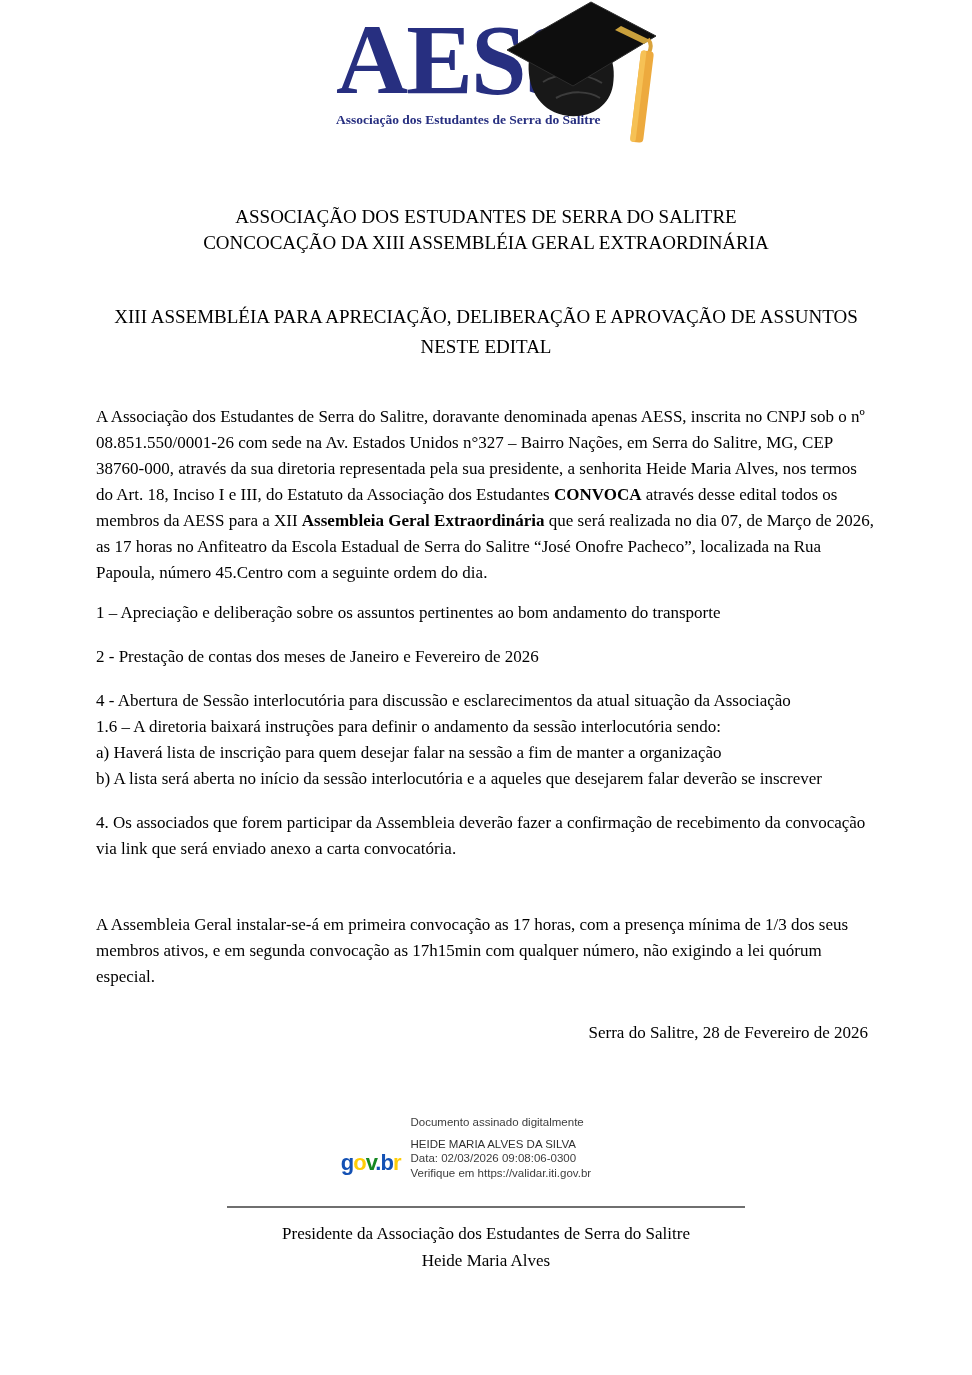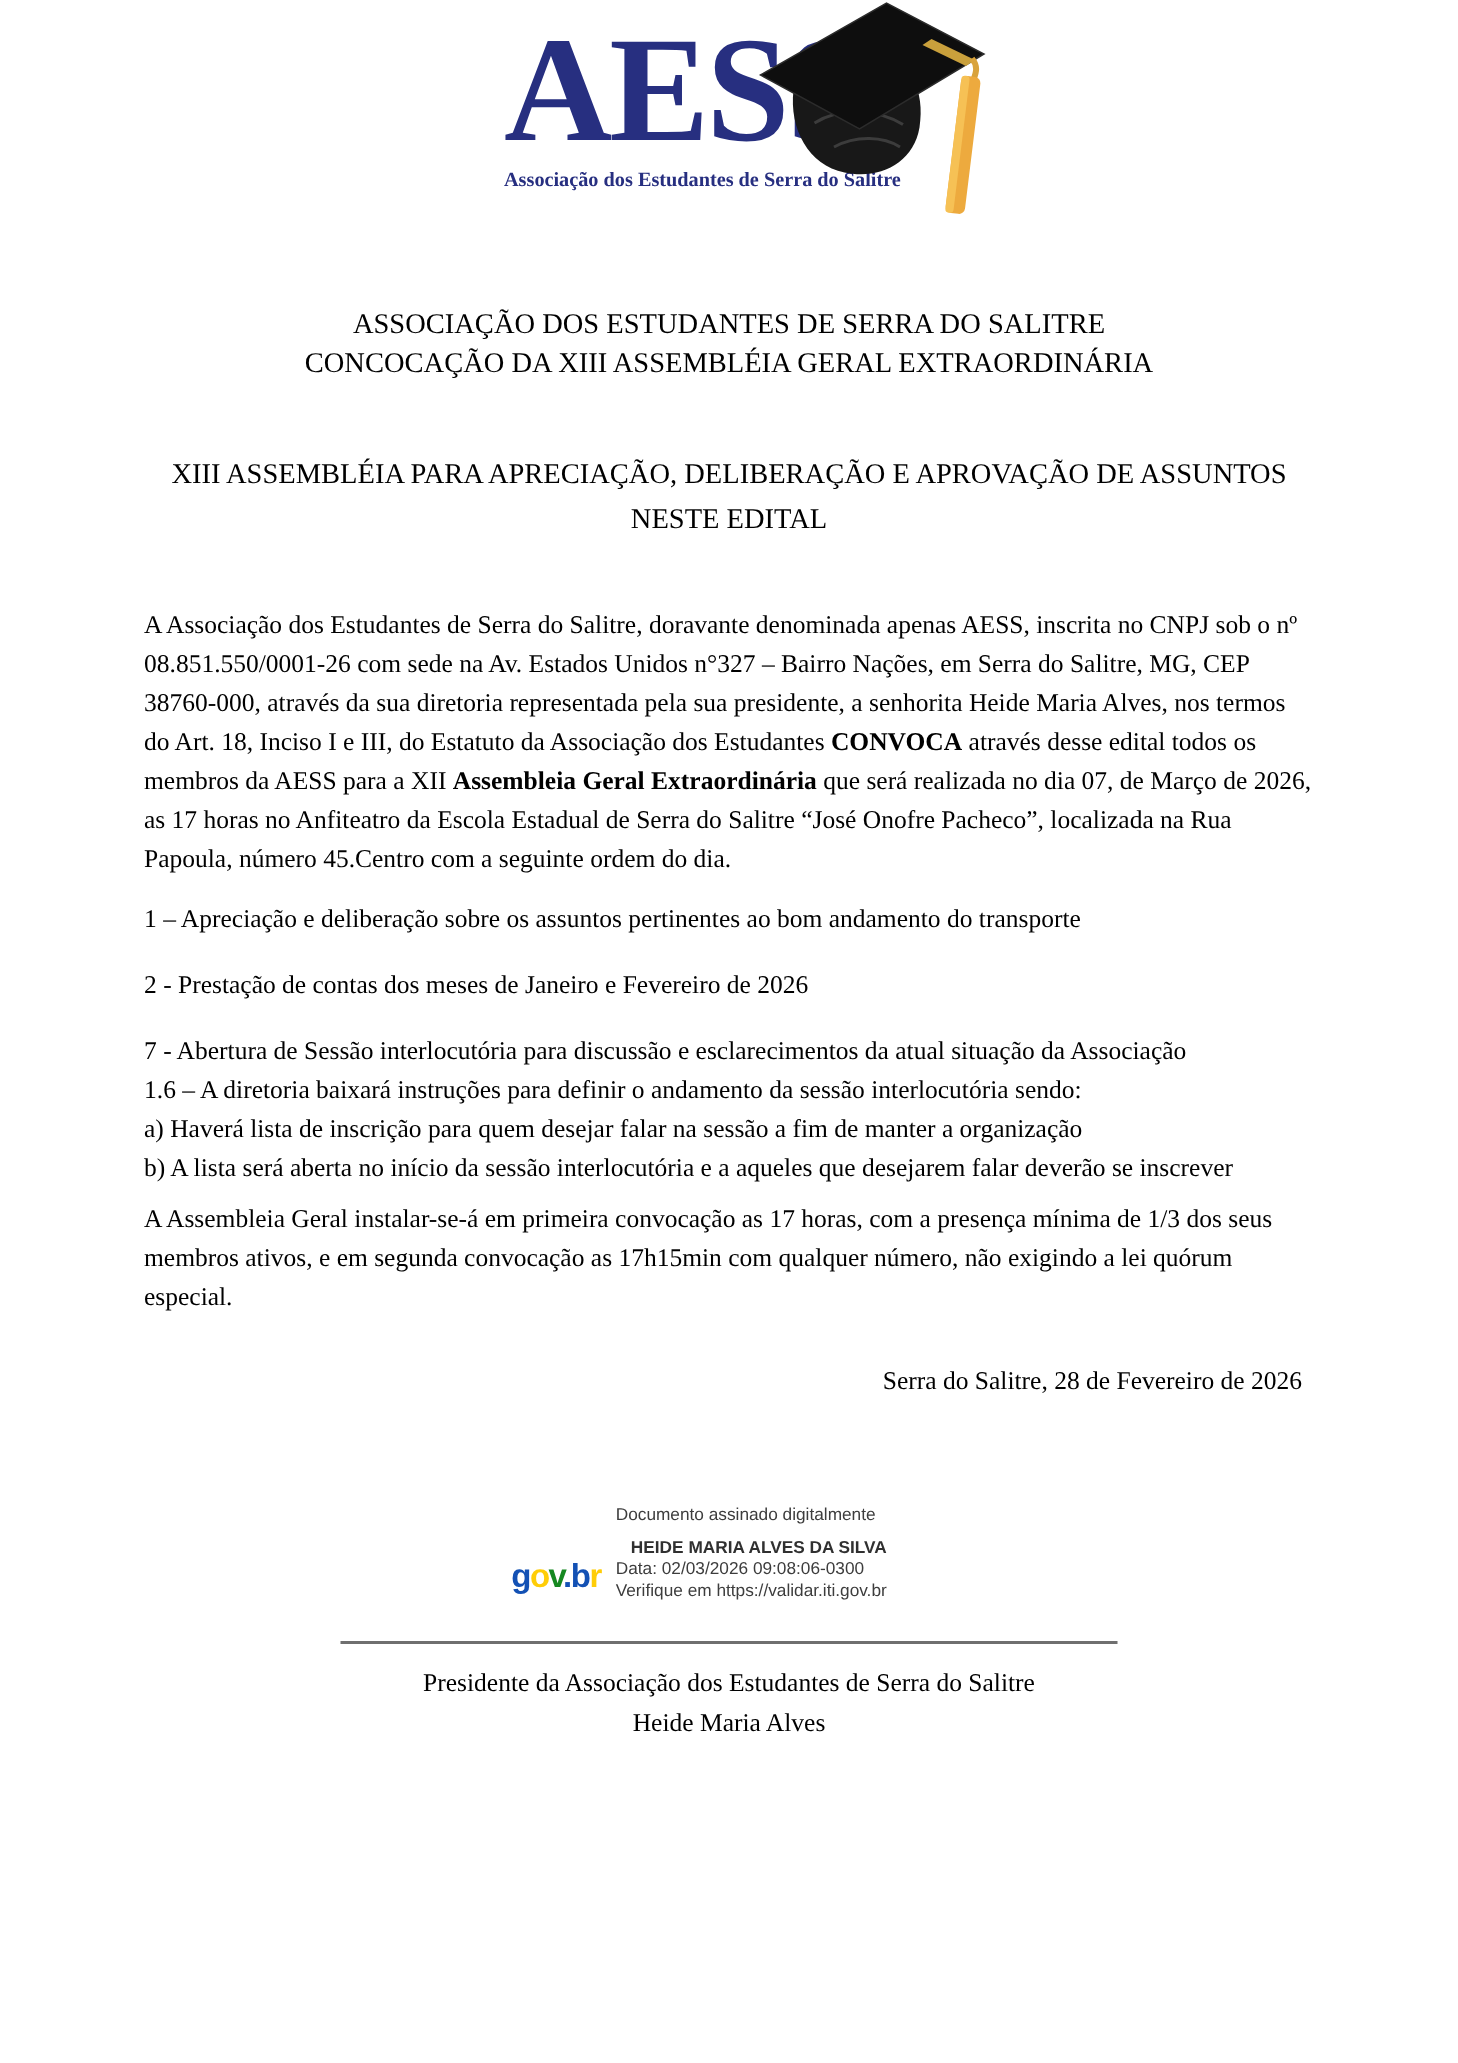--- a/index.html
+++ b/index.html
@@ -42,21 +42,21 @@
     display:flex;align-items:flex-end;gap:10px;width:fit-content;
     margin:30px auto 0 auto;transform:translateX(-20px);
     font-family:"Liberation Sans", sans-serif;
   }
   .govbr{
     font-family:"Liberation Sans", sans-serif;font-weight:700;font-size:22px;
     letter-spacing:-1px;line-height:1;margin-bottom:6px;white-space:nowrap;
   }
   .stamp-text{font-size:11.5px;color:#3d3d3d;line-height:14.5px;}
   .stamp-signed{margin-bottom:7px;margin-top:39px;}
-  .stamp-name{font-weight:700;color:#303030;text-align:right;}
+  .stamp-name{font-weight:400;color:#303030;}
   
   .sig-line{width:518px;border-top:2px solid #6f6f6f;margin:26px auto 12px auto;height:0;}
   .footer-line{text-align:center;font-size:17px;line-height:27px;}
 </style>
 </head>
 <body>
 
 <div class="page">
 
   <div class="logo">
@@ -85,26 +85,27 @@
     <div class="doc-title t1">ASSOCIAÇÃO DOS ESTUDANTES DE SERRA DO SALITRE</div>
     <div class="doc-title t2">CONCOCAÇÃO DA XIII ASSEMBLÉIA GERAL EXTRAORDINÁRIA</div>
     <div class="doc-heading">XIII ASSEMBLÉIA PARA APRECIAÇÃO, DELIBERAÇÃO E APROVAÇÃO DE ASSUNTOS NESTE EDITAL</div>
 
     <p class="body-text p-intro"><span>A Associação dos Estudantes de Serra do Salitre, doravante denominada apenas AESS, inscrita no CNPJ sob o nº 08.851.550/0001-26 com sede na Av. Estados Unidos n°327 – Bairro Nações, em Serra do Salitre, MG, CEP 38760-000, através da sua diretoria representada pela sua presidente, a senhorita Heide Maria Alves, nos termos do Art. 18, Inciso I e III, do Estatuto da Associação dos Estudantes </span><b>CONVOCA</b><span> através desse edital todos os membros da AESS para a XII </span><b>Assembleia Geral Extraordinária</b><span> que será realizada no dia 07, de Março de 2026, as 17 horas no Anfiteatro da Escola Estadual de Serra do Salitre “José Onofre Pacheco”, localizada na Rua Papoula, número 45.Centro com a seguinte ordem do dia.</span></p>
 
     <p class="body-text agenda-item">1 – Apreciação e deliberação sobre os assuntos pertinentes ao bom andamento do transporte</p>
     <p class="body-text agenda-item">2 - Prestação de contas dos meses de Janeiro e Fevereiro de 2026</p>
 
     <div class="body-text agenda-group">
-      <div>7 - Abertura de Sessão interlocutória para discussão e esclarecimentos da atual situação da Associação</div>
+      <div>4 - Abertura de Sessão interlocutória para discussão e esclarecimentos da atual situação da Associação</div>
       <div>1.6 – A diretoria baixará instruções para definir o andamento da sessão interlocutória sendo:</div>
       <div>a) Haverá lista de inscrição para quem desejar falar na sessão a fim de manter a organização</div>
       <div>b) A lista será aberta no início da sessão interlocutória e a aqueles que desejarem falar deverão se inscrever</div>
     </div>
 
+    <p class="body-text p-item4">4. Os associados que forem participar da Assembleia deverão fazer a confirmação de recebimento da convocação via link que será enviado anexo a carta convocatória.</p>
 
     <p class="body-text p-closing">A Assembleia Geral instalar-se-á em primeira convocação as 17 horas, com a presença mínima de 1/3 dos seus membros ativos, e em segunda convocação as 17h15min com qualquer número, não exigindo a lei quórum especial.</p>
 
     <div class="dateline">Serra do Salitre, 28 de Fevereiro de 2026</div>
   </div>
 
   <div class="stamp">
     <div class="govbr">
       <span style="color: rgb(19, 81, 180);">g</span><span style="color: rgb(255, 205, 7);">o</span><span style="color: rgb(22, 136, 33);">v</span><span style="color: rgb(19, 81, 180);">.</span><span style="color: rgb(19, 81, 180);">b</span><span style="color: rgb(255, 205, 7);">r</span>
     </div>

